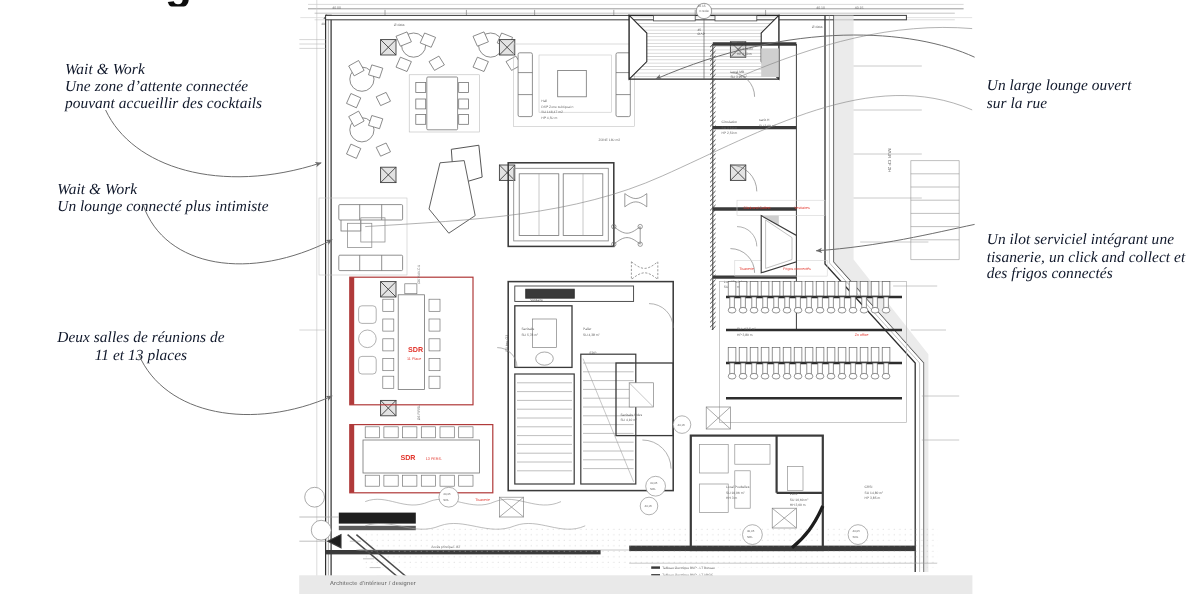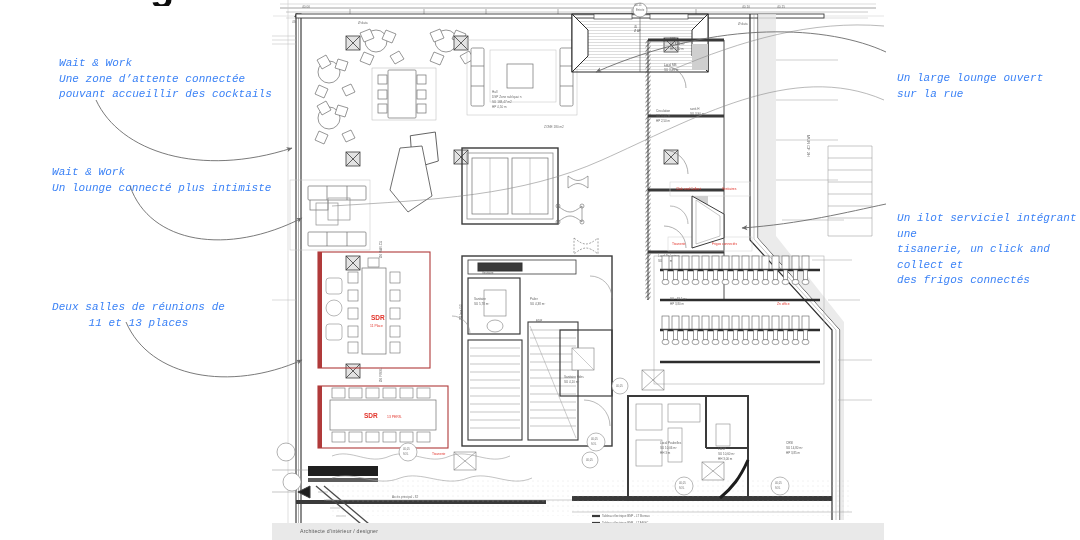--- a/index.html
+++ b/index.html
@@ -5,25 +5,25 @@
   html,body{margin:0;padding:0;}
   body{
     width:1080px;height:540px;background:#ffffff;overflow:hidden;
     font-family:"Liberation Sans",sans-serif;position:relative;
   }
   #stage{position:absolute;left:0;top:0;width:1080px;height:540px;}
 
   
   .annot{
     position:absolute;
-    font-family:Liberation Mono, monospace;
+    font-family:Liberation Serif, serif;
     font-style:italic;
-    font-size:11px;
+    font-size:14px;
     line-height:15.4px;
-    color:#3b82f6;
+    color:#0f172a;
     white-space:pre-line;
     letter-spacing:.05px;
   }
   .annot.right{ }
   #an-wait1{left:59px;top:41px;}
   #an-wait2{left:52px;top:150px;}
   #an-sdr{left:52px;top:285px;text-align:center;}
   #an-lounge{left:897px;top:56px;}
   #an-ilot{left:897px;top:196px;}
 

